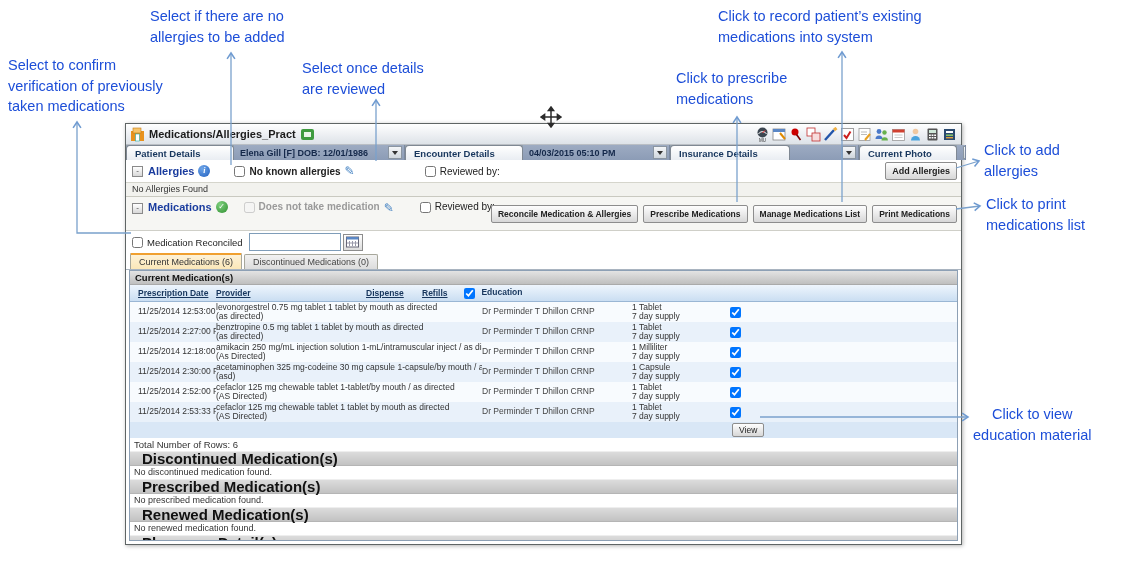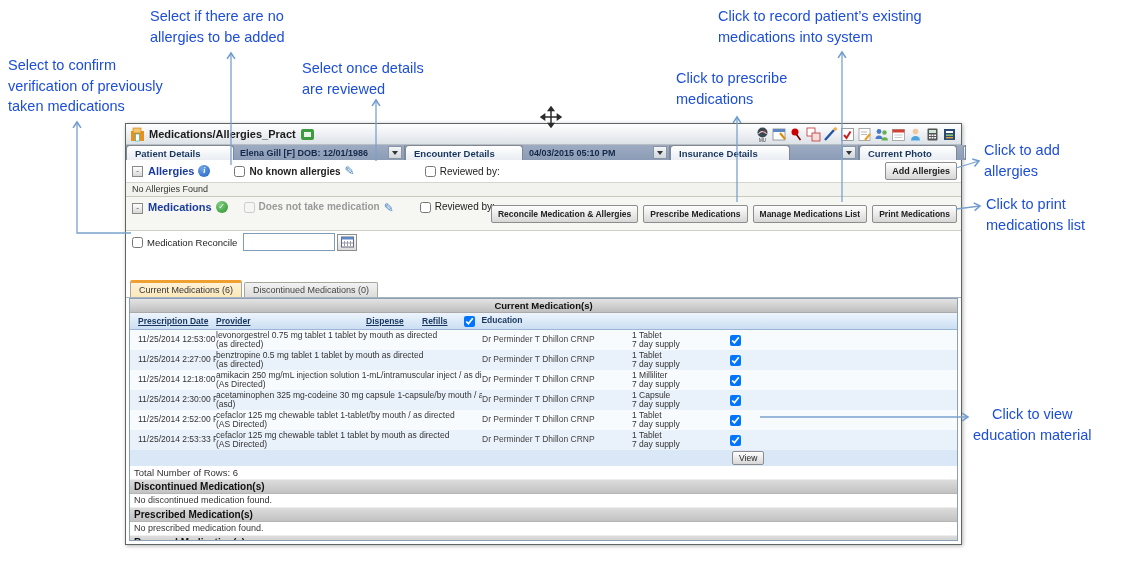--- a/index.html
+++ b/index.html
@@ -79,48 +79,48 @@
     font-size:9px;line-height:13px;padding-left:6px;color:#333;
   }
   .medbuttons{position:absolute;right:4px;top:8px;display:flex;gap:5px;}
   .row-reconcile{height:22px;flex:0 0 22px;border-top:1px solid #cfcfc8;}
   .row-reconcile label{font-size:9.5px;margin-right:6px;}
   .dateinput{width:86px;height:14px;border:1px solid #7f9db9;font-size:9px;margin-right:2px;}
   .calbtn{width:20px;height:17px;border:1px solid #8d8d8d;background:linear-gradient(#fff,#ddd);
     padding:0;display:inline-flex;align-items:center;justify-content:center;cursor:pointer;}
 
   .medtabs{height:16px;flex:0 0 16px;display:flex;align-items:flex-end;gap:2px;padding-left:4px;
-    border-bottom:1px solid #a9b4c0;background:#fff;margin-top:28px;}
+    border-bottom:1px solid #a9b4c0;background:#fff;}
   .mtab{font-size:9px;padding:2px 8px;border:1px solid #a7a79b;border-bottom:none;cursor:pointer;white-space:nowrap;}
   .mtab.active{background:linear-gradient(#fdf2d8,#fbe7b8);border-top:3px solid #f0a030;color:#333;border-radius:2px 2px 0 0;}
   .mtab.idle{background:linear-gradient(#f2f2f2,#dcdcdc);color:#444;border-radius:2px 2px 0 0;}
 
   .panel{flex:1;margin:0 3px 3px 3px;border:1px solid #8da0b5;display:flex;flex-direction:column;background:#fff;overflow:hidden;}
   .graybar{height:13px;flex:0 0 13px;background:linear-gradient(#e3e3e3,#bfbfbf);
-    font-weight:bold;font-size:9.5px;line-height:13px;color:#111;border-bottom:1px solid #aaa;text-align:center;}
+    font-weight:bold;font-size:9.5px;line-height:13px;padding-left:5px;color:#111;border-bottom:1px solid #aaa;}
   .thead{height:16px;flex:0 0 16px;display:flex;align-items:center;
     background:linear-gradient(#eef5fd,#cadef2);border-bottom:1px solid #9ab6d4;
     font-size:8.5px;font-weight:bold;color:#17365D;}
   .thead .hl{text-decoration:underline;cursor:pointer;}
   .c{box-sizing:border-box;overflow:hidden;white-space:nowrap;}
   .c.date{width:86px;padding-left:8px;flex:0 0 86px;}
   .c.drug{width:266px;flex:0 0 266px;}
   .c.prov{width:150px;flex:0 0 150px;}
   .c.disp{width:56px;flex:0 0 56px;}
   .c.ref {width:42px;flex:0 0 42px;}
   .c.edu {flex:1;}
   .trow{height:20px;flex:0 0 20px;display:flex;align-items:center;font-size:8.5px;line-height:9.5px;color:#333;}
   .trow .c.prov{color:#444;}
   .trow.alt{background:#e9f1fa;}
   .trow.plain{background:#f8fbfe;}
   .tfoot{height:16px;flex:0 0 16px;background:#d9e7f6;display:flex;align-items:center;}
   .btn.view{margin-left:602px;font-weight:normal;font-size:8.5px;padding:1px 6px;}
   .totalrow{height:13px;flex:0 0 13px;font-size:9.5px;line-height:13px;padding-left:4px;color:#333;}
   .secbar{height:13px;flex:0 0 13px;background:linear-gradient(#dcdcdc,#c2c2c2);
-    font-weight:bold;font-size:10px;line-height:13px;padding-left:4px;color:#111;
+    font-weight:bold;font-size:15px;line-height:13px;padding-left:12px;color:#111;
     border-top:1px solid #eee;border-bottom:1px solid #b5b5b5;}
   .secempty{height:13px;flex:0 0 13px;font-size:9px;line-height:13px;padding-left:4px;color:#333;}
 </style>
 </head>
 <body>
 
 <div class="note" style="left:8px;top:55px;">Select to confirm
 verification of previously
 taken medications</div>
 <div class="note" style="left:150px;top:6px;">Select if there are no
@@ -302,21 +302,21 @@
     <span class="medbuttons">
       <button class="btn">Reconcile Medication &amp; Allergies</button>
       <button class="btn">Prescribe Medications</button>
       <button class="btn">Manage Medications List</button>
       <button class="btn">Print Medications</button>
     </span>
   </div>
 
   <div class="secrow row-reconcile">
     <input type="checkbox" class="cb" style="">
-    <label>Medication Reconcile</label>
+    <label>Medication Reconciled</label>
     <input type="text" class="dateinput" value="" style="">
     <button class="calbtn">
       <svg width="13" height="12" viewBox="0 0 13 12">
           <rect x=".5" y="1" width="12" height="10" fill="#fff" stroke="#667"></rect>
           <rect x=".5" y="1" width="12" height="2.5" fill="#5b87c5"></rect>
           <g stroke="#99a">
             <line x1="3.5" y1="5" x2="3.5" y2="10"></line>
             <line x1="6.5" y1="5" x2="6.5" y2="10"></line>
             <line x1="9.5" y1="5" x2="9.5" y2="10"></line>
             <line x1="1" y1="7" x2="12" y2="7"></line>

